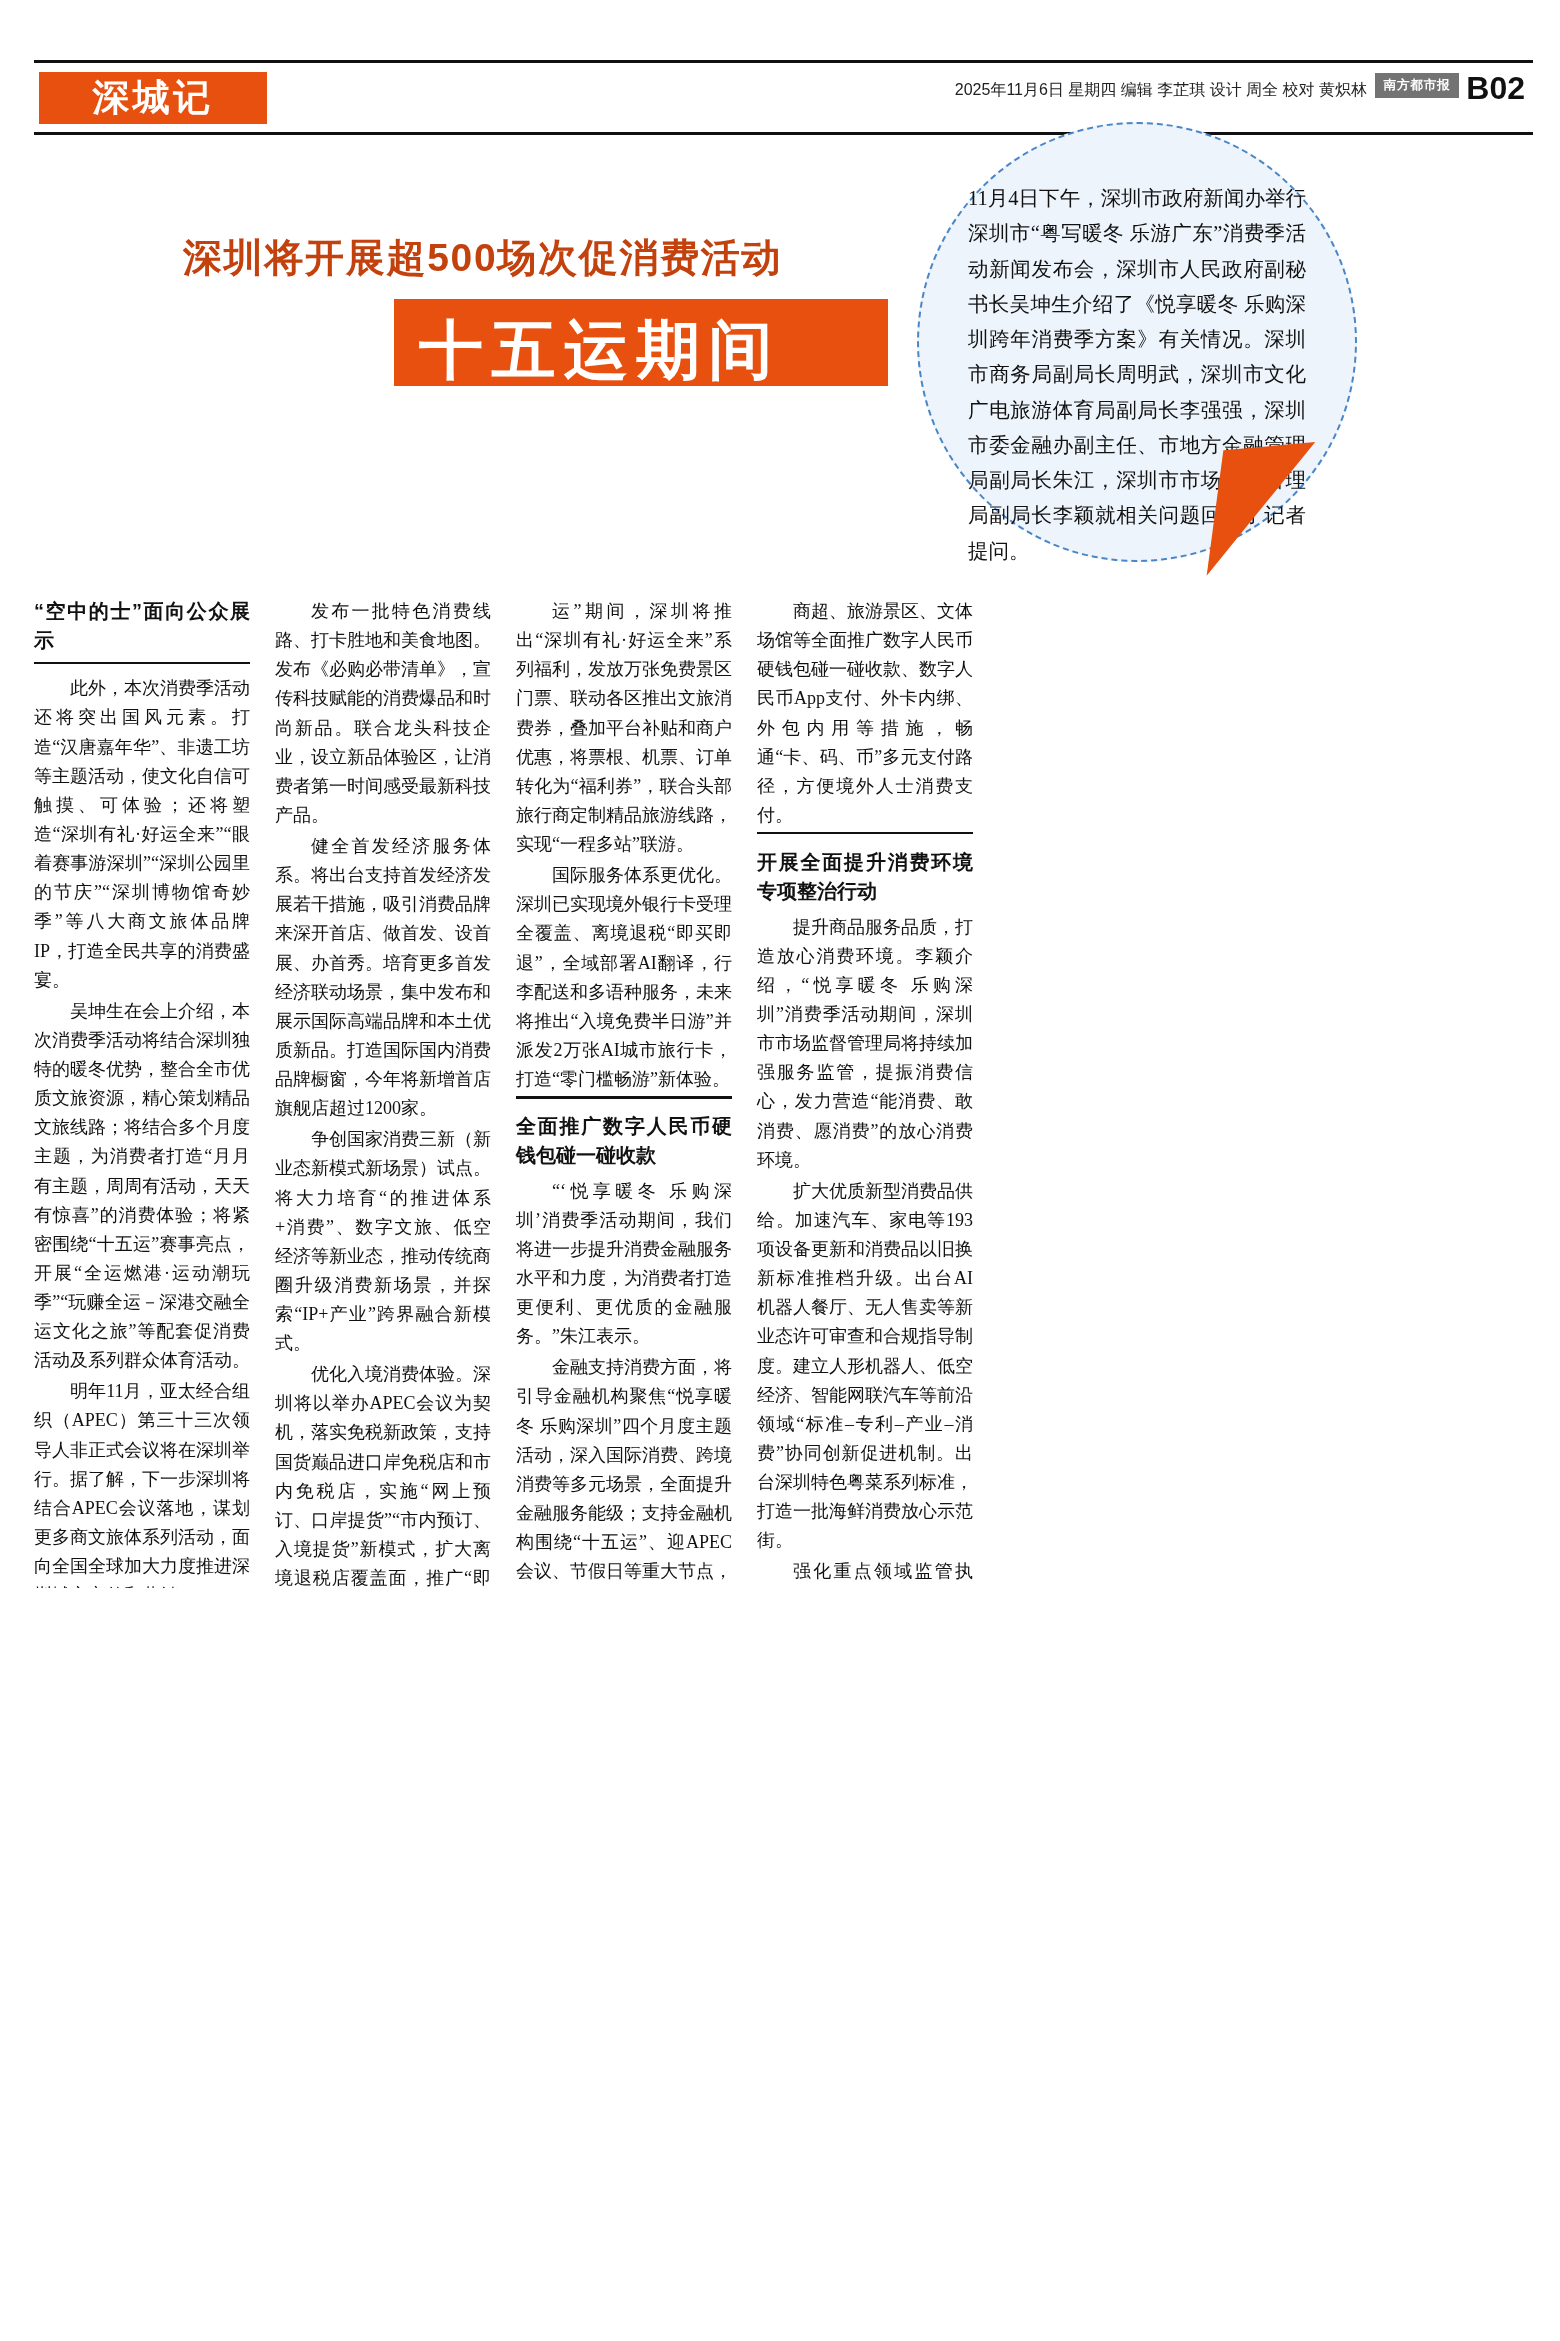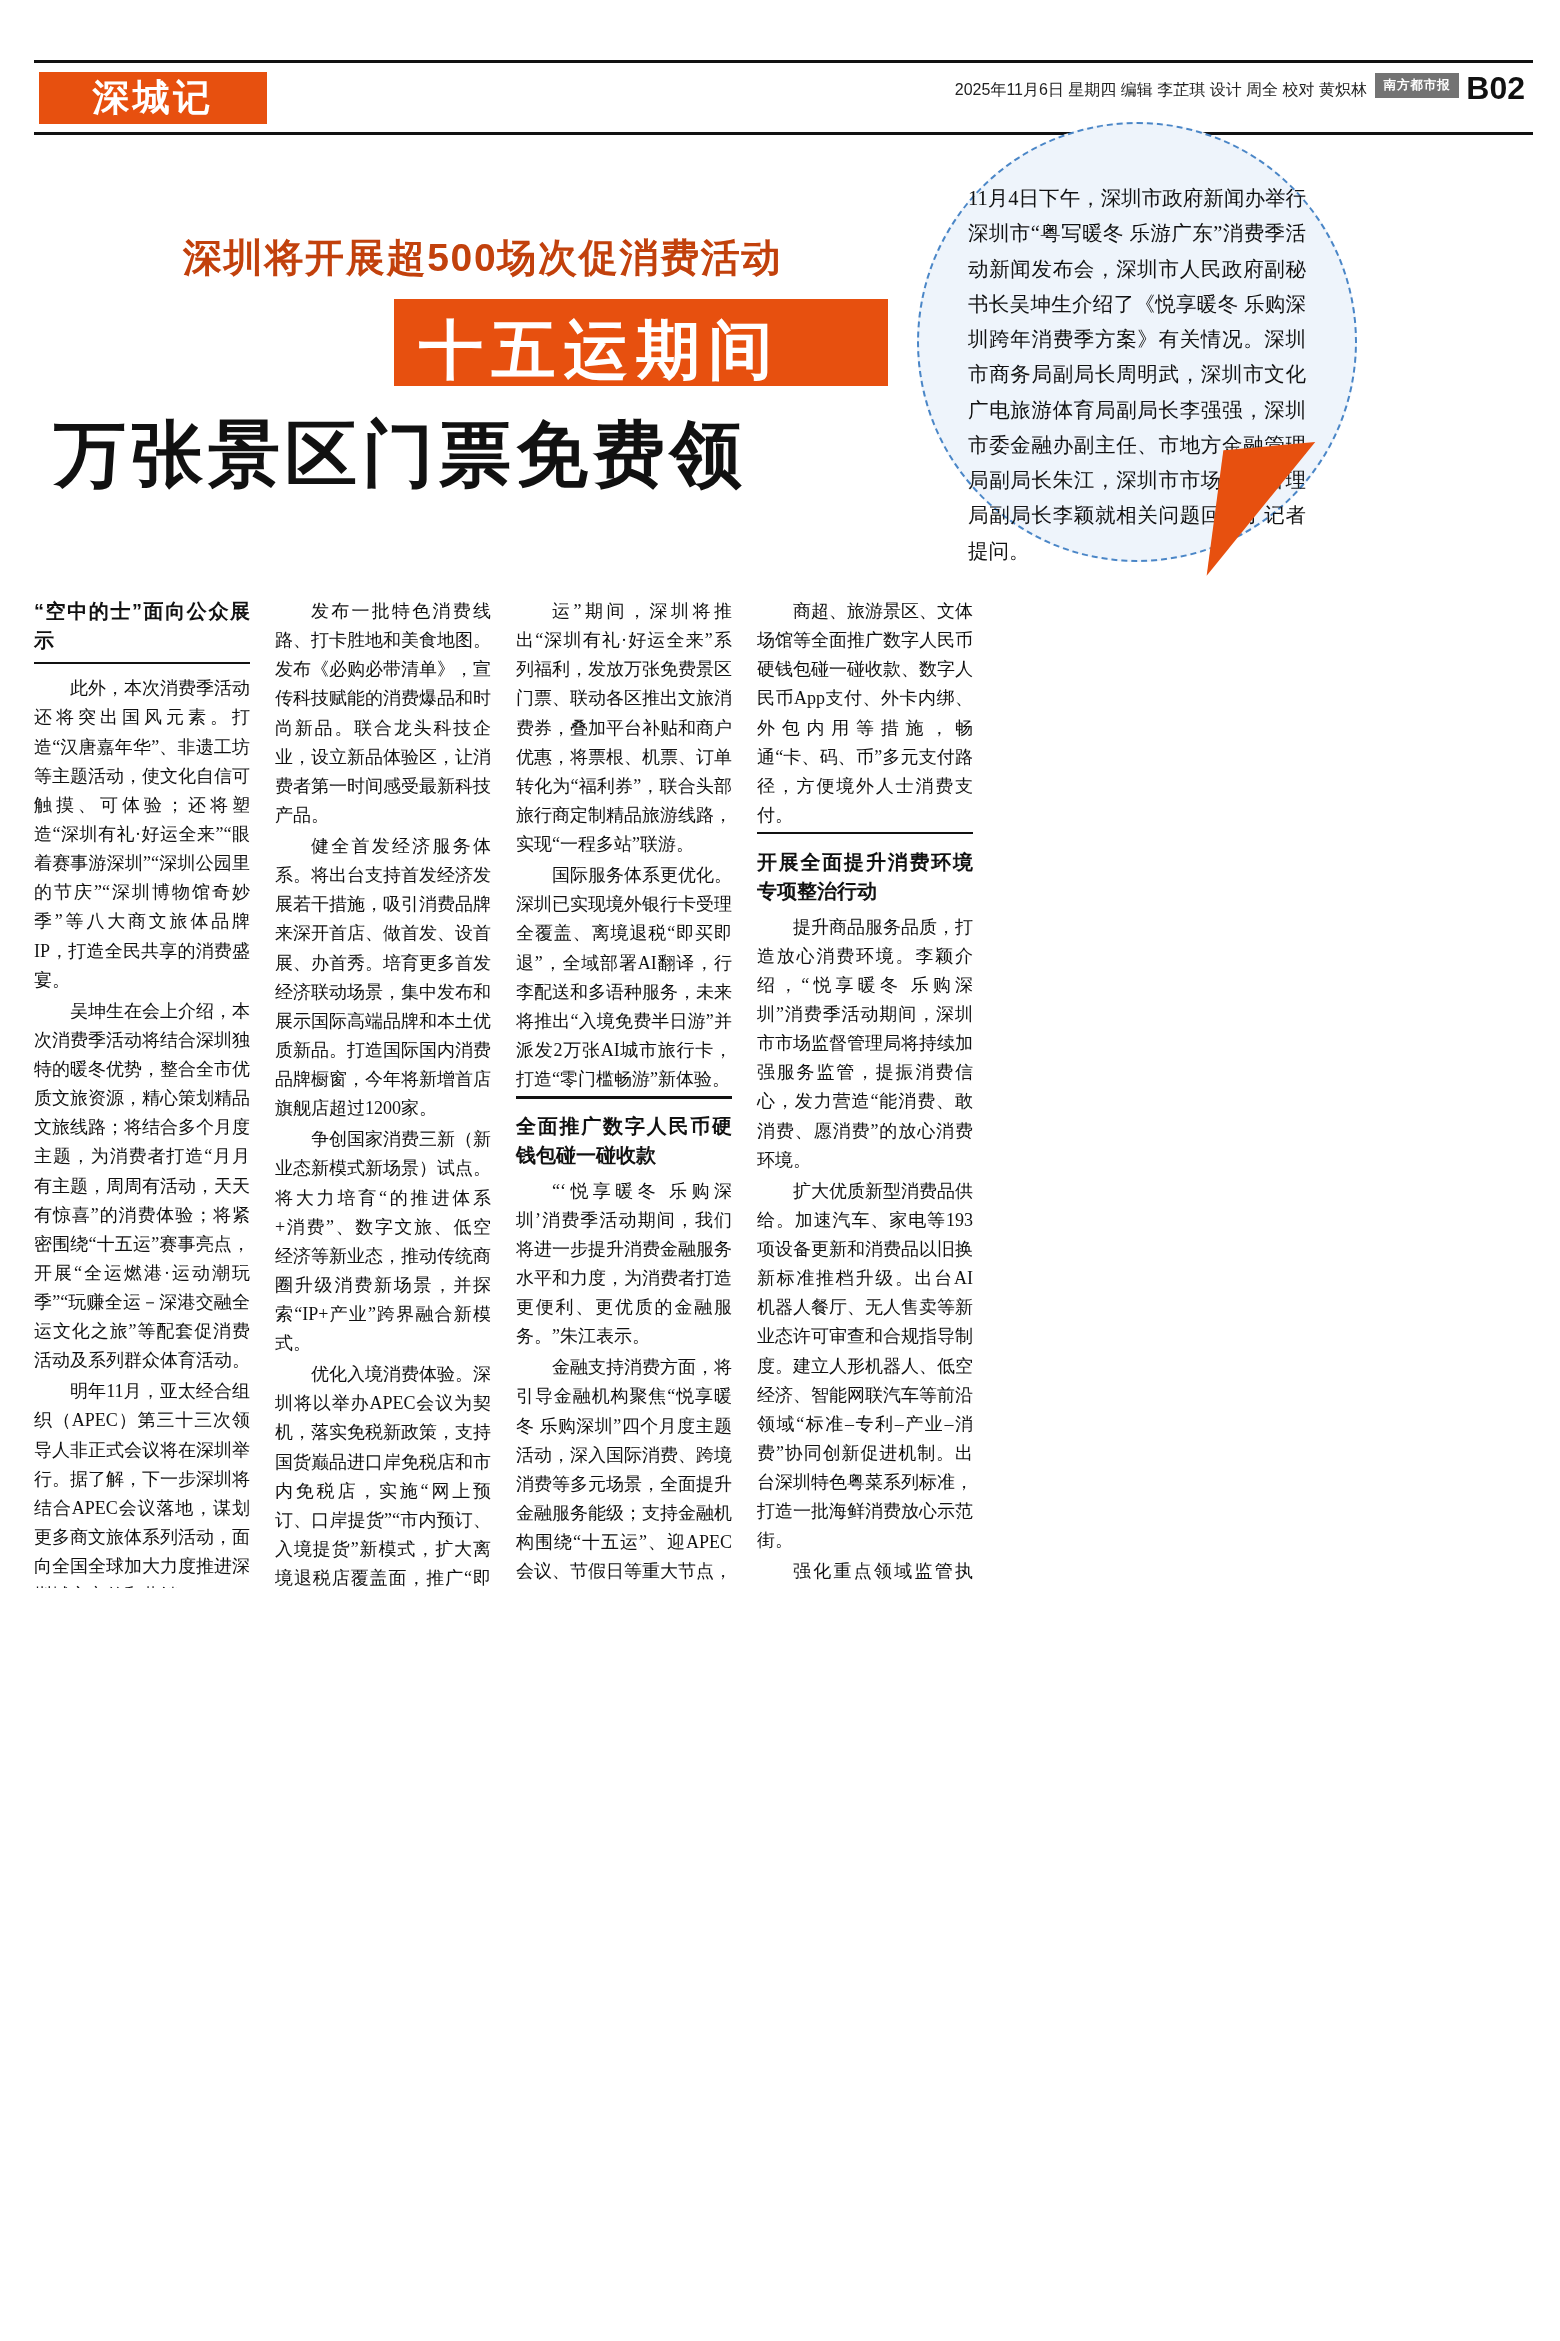--- a/index.html
+++ b/index.html
@@ -59,21 +59,20 @@
       <span>南方都市报</span>
     </div>
     <div class="mast-page">B02</div>
     <div class="mast-rule-bot"></div>
   </div>
 
   <div class="kicker">深圳将开展超500场次促消费活动</div>
   <div class="hl-box">
     <span>十五运期间</span>
   </div>
-  <div class="hl-line2">万张景区门票免费领</div>
 
   <div class="lead-circle">
     <div class="txt">11月4日下午，深圳市政府新闻办举行深圳市“粤写暖冬 乐游广东”消费季活动新闻发布会，深圳市人民政府副秘书长吴坤生介绍了《悦享暖冬  乐购深圳跨年消费季方案》有关情况。深圳市商务局副局长周明武，深圳市文化广电旅游体育局副局长李强强，深圳市委金融办副主任、市地方金融管理局副局长朱江，深圳市市场监督管理局副局长李颖就相关问题回答了记者提问。</div>
   </div>
   <div class="lead-tail">
     <svg width="218" height="142" viewBox="0 0 260 170">
       <polygon points="250,0 120,160 140,10" fill="#e7500f"></polygon>
     </svg>
   </div>
 

